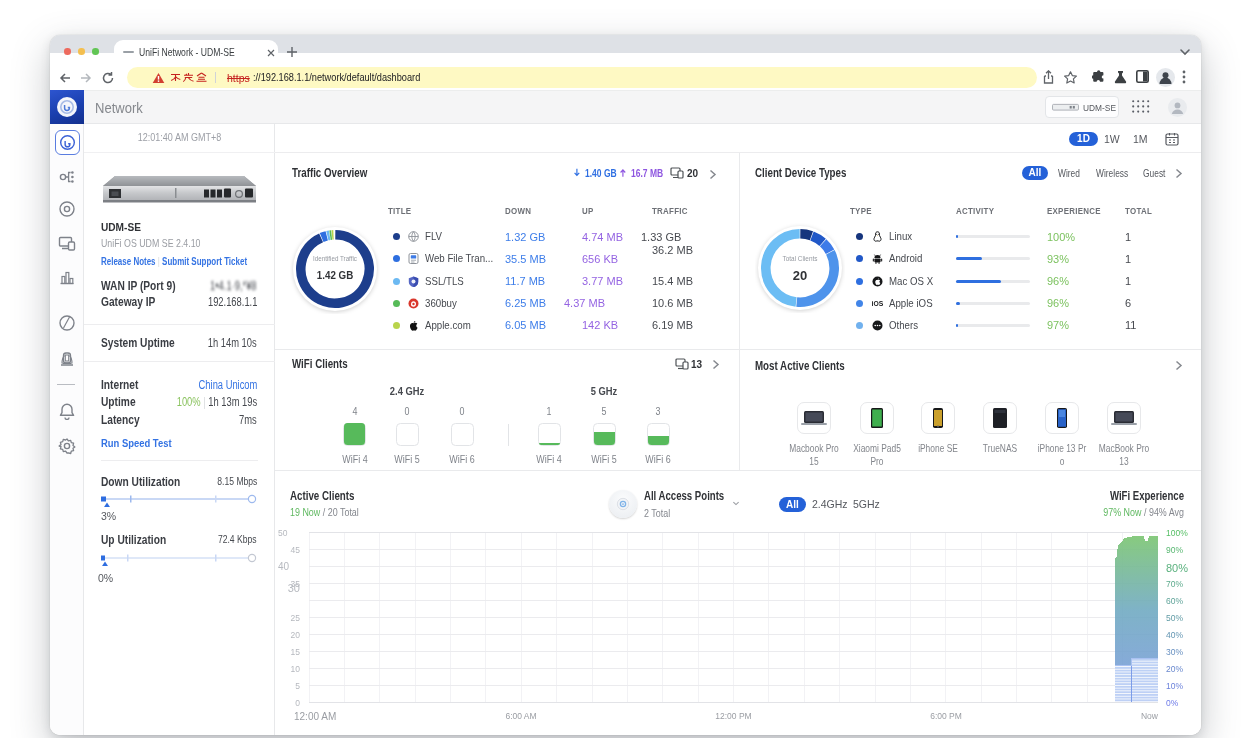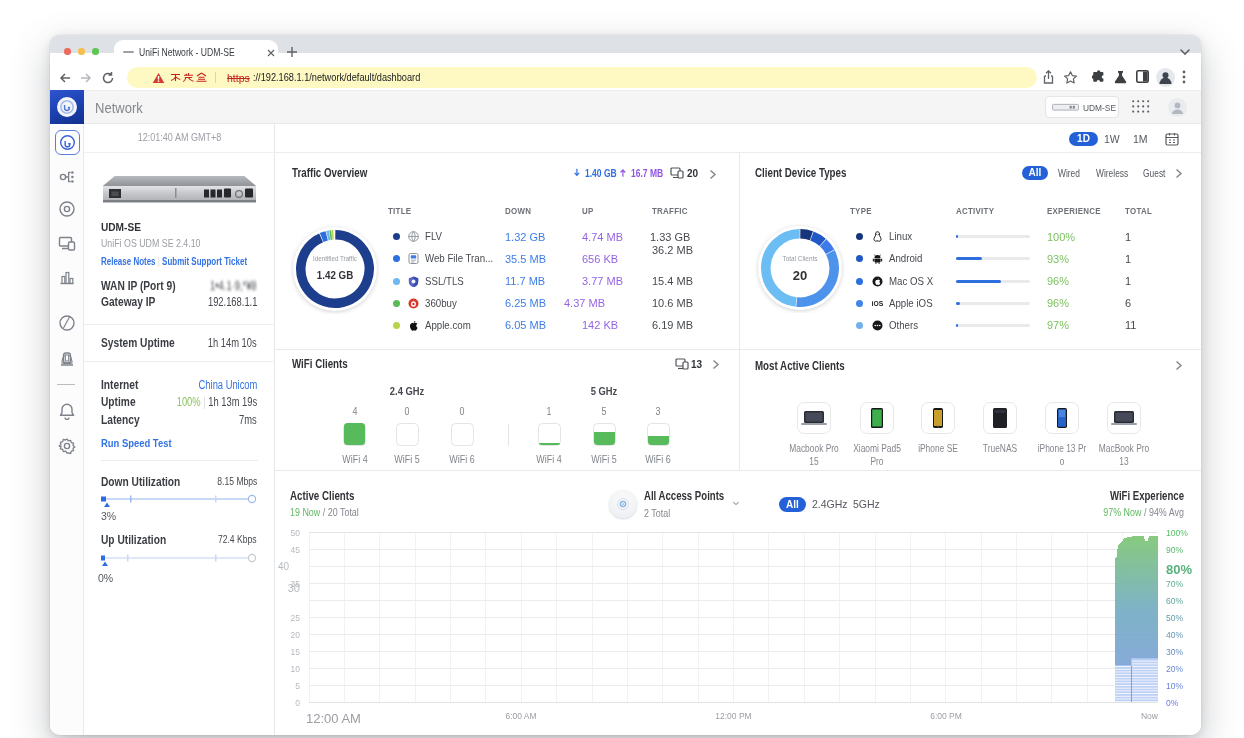--- a/index.html
+++ b/index.html
@@ -312,21 +312,21 @@
 <div class="hdrcell abs" style="left:307px;top:82px;">UP</div>
 <div class="hdrcell abs" style="left:377px;top:82px;">TRAFFIC</div>
 <div class="abs" style="left:118px;top:109.0px;width:7px;height:7px;border-radius:50%;background:#1d3e8c;"></div>
 <svg class="abs" style="left:133px;top:107.0px;" width="11" height="11" viewBox="0 0 11 11">
             <circle cx="5.5" cy="5.5" r="4.8" fill="none" stroke="#8f939a" stroke-width="1"></circle>
             <path d="M0.7 5.5 h9.6 M5.5 0.7 a7.5 7.5 0 0 1 0 9.6 M5.5 0.7 a7.5 7.5 0 0 0 0 9.6" stroke="#8f939a" stroke-width="0.9" fill="none"></path>
           </svg>
 <div class="rowname abs" style="left:150px;top:106.0px;">FLV</div>
 <div class="dval abs" style="left:230px;top:106.5px;">1.32 GB</div>
 <div class="uval abs" style="left:307px;top:106.5px;">4.74 MB</div>
-<div class="tval abs" style="left:375px;top:106.5px;">1.33 GB</div>
+<div class="tval abs" style="left:366px;top:106.5px;">1.33 GB</div>
 <div class="abs" style="left:118px;top:131.0px;width:7px;height:7px;border-radius:50%;background:#2e6fe0;"></div>
 <svg class="abs" style="left:133px;top:129.0px;" width="11" height="11" viewBox="0 0 11 11">
             <rect x="1" y="0.5" width="9" height="10" rx="1.5" fill="#fff" stroke="#8f939a" stroke-width="1"></rect>
             <rect x="2.8" y="2.3" width="5.4" height="3.2" rx="0.6" fill="#3e7be6"></rect>
             <path d="M3 7.2 h5 M3 9 h3.5" stroke="#9aa0a8" stroke-width="0.9"></path>
           </svg>
 <div class="rowname abs" style="left:150px;top:128.0px;">Web File Tran...</div>
 <div class="dval abs" style="left:230px;top:128.5px;">35.5 MB</div>
 <div class="uval abs" style="left:307px;top:128.5px;">656 KB</div>
 <div class="tval abs" style="left:377px;top:120px;text-align:right;">36.2 MB</div>
@@ -584,42 +584,42 @@
             <line x1="0" y1="119.0" x2="849" y2="119.0" stroke="#ebebee" stroke-width="1"></line>
             <line x1="0" y1="136.0" x2="849" y2="136.0" stroke="#ebebee" stroke-width="1"></line>
             <line x1="0" y1="153.0" x2="849" y2="153.0" stroke="#ebebee" stroke-width="1"></line>
             <line x1="0" y1="170.0" x2="849" y2="170.0" stroke="#e2e3e7" stroke-width="1"></line>
             <polygon points="805.5,28.0 807.5,25.0 809.0,13.5 812.0,11.0 815.0,6.5 820.0,5.0 825.0,4.0 831.0,3.5 834.5,4.5 836.5,9.0 838.5,9.5 840.0,4.5 843.0,3.5 849.0,3.5 849,170 805.5,170" fill="url(#expg)"></polygon>
             <rect x="805.5" y="133.5" width="17" height="36.5" fill="url(#hatch)" opacity=".92"></rect>
             <rect x="822.5" y="126.5" width="26.5" height="43.5" fill="url(#hatch)" opacity=".92"></rect>
             <line x1="822.5" y1="126.5" x2="822.5" y2="170" stroke="#7c9ce8" stroke-width="1.2"></line>
             <path d="M805.5 133.5 h17 v-7 h26.5 " fill="none" stroke="#aac2f2" stroke-width="1.5"></path>
           </svg>
-<div class="abs" style="left:3px;top:403.5px;width:22px;text-align:right;font-size:8.5px;color:#b6b9bf;">50</div>
+<div class="abs" style="left:3px;top:403.5px;width:22px;text-align:left;font-size:8.5px;color:#b6b9bf;">50</div>
 <div class="abs" style="left:3px;top:420.5px;width:22px;text-align:right;font-size:8.5px;color:#b6b9bf;">45</div>
 <div class="abs" style="left:3px;top:437px;width:22px;text-align:left;font-size:10px;color:#b6b9bf;">40</div>
 <div class="abs" style="left:3px;top:454.5px;width:22px;text-align:right;font-size:8.5px;color:#b6b9bf;">35</div>
 <div class="abs" style="left:3px;top:458px;width:22px;text-align:right;font-size:11px;color:#b6b9bf;">30</div>
 <div class="abs" style="left:3px;top:488.5px;width:22px;text-align:right;font-size:8.5px;color:#b6b9bf;">25</div>
 <div class="abs" style="left:3px;top:505.5px;width:22px;text-align:right;font-size:8.5px;color:#b6b9bf;">20</div>
 <div class="abs" style="left:3px;top:522.5px;width:22px;text-align:right;font-size:8.5px;color:#b6b9bf;">15</div>
 <div class="abs" style="left:3px;top:539.5px;width:22px;text-align:right;font-size:8.5px;color:#b6b9bf;">10</div>
 <div class="abs" style="left:3px;top:556.5px;width:22px;text-align:right;font-size:8.5px;color:#b6b9bf;">5</div>
 <div class="abs" style="left:3px;top:573.5px;width:22px;text-align:right;font-size:8.5px;color:#b6b9bf;">0</div>
 <div class="abs" style="left:891px;top:404.0px;font-size:8.5px;color:rgb(85, 190, 100);">100%</div>
 <div class="abs" style="left:891px;top:421.0px;font-size:8.5px;color:rgb(88, 183, 113);">90%</div>
-<div class="abs" style="left:891px;top:438.0px;font-size:13px;color:rgb(90, 177, 126);font-weight:bold;">80%</div>
+<div class="abs" style="left:891px;top:438.0px;font-size:11px;color:rgb(90, 177, 126);">80%</div>
 <div class="abs" style="left:891px;top:455.0px;font-size:8.5px;color:rgb(92, 170, 140);">70%</div>
 <div class="abs" style="left:891px;top:472.0px;font-size:8.5px;color:rgb(95, 163, 153);">60%</div>
 <div class="abs" style="left:891px;top:489.0px;font-size:8.5px;color:rgb(98, 156, 166);">50%</div>
 <div class="abs" style="left:891px;top:506.0px;font-size:8.5px;color:rgb(100, 150, 179);">40%</div>
 <div class="abs" style="left:891px;top:523.0px;font-size:8.5px;color:rgb(102, 143, 192);">30%</div>
 <div class="abs" style="left:891px;top:540.0px;font-size:8.5px;color:rgb(105, 136, 206);">20%</div>
 <div class="abs" style="left:891px;top:557.0px;font-size:8.5px;color:rgb(108, 130, 219);">10%</div>
 <div class="abs" style="left:891px;top:574.0px;font-size:8.5px;color:rgb(110, 123, 232);">0%</div>
-<div class="abs" style="left:31px;top:587px;font-size:13px;color:#9a9da3;">12:00 AM</div>
+<div class="abs" style="left:19px;top:587px;font-size:10px;color:#9a9da3;">12:00 AM</div>
 <div class="abs" style="left:216px;top:587px;width:60px;text-align:center;font-size:8.5px;color:#9a9da3;">6:00 AM</div>
 <div class="abs" style="left:428.5px;top:587px;width:60px;text-align:center;font-size:8.5px;color:#9a9da3;">12:00 PM</div>
 <div class="abs" style="left:641px;top:587px;width:60px;text-align:center;font-size:8.5px;color:#9a9da3;">6:00 PM</div>
 <div class="abs" style="left:853px;top:587px;width:30px;text-align:right;font-size:8.5px;color:#9a9da3;">Now</div>
 </div>
 </div>
 </div>
   </div>
 </body></html>

